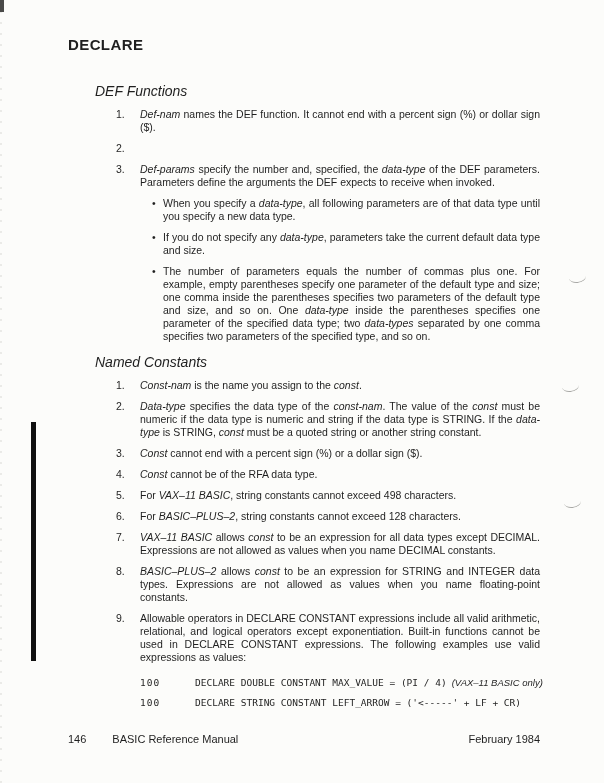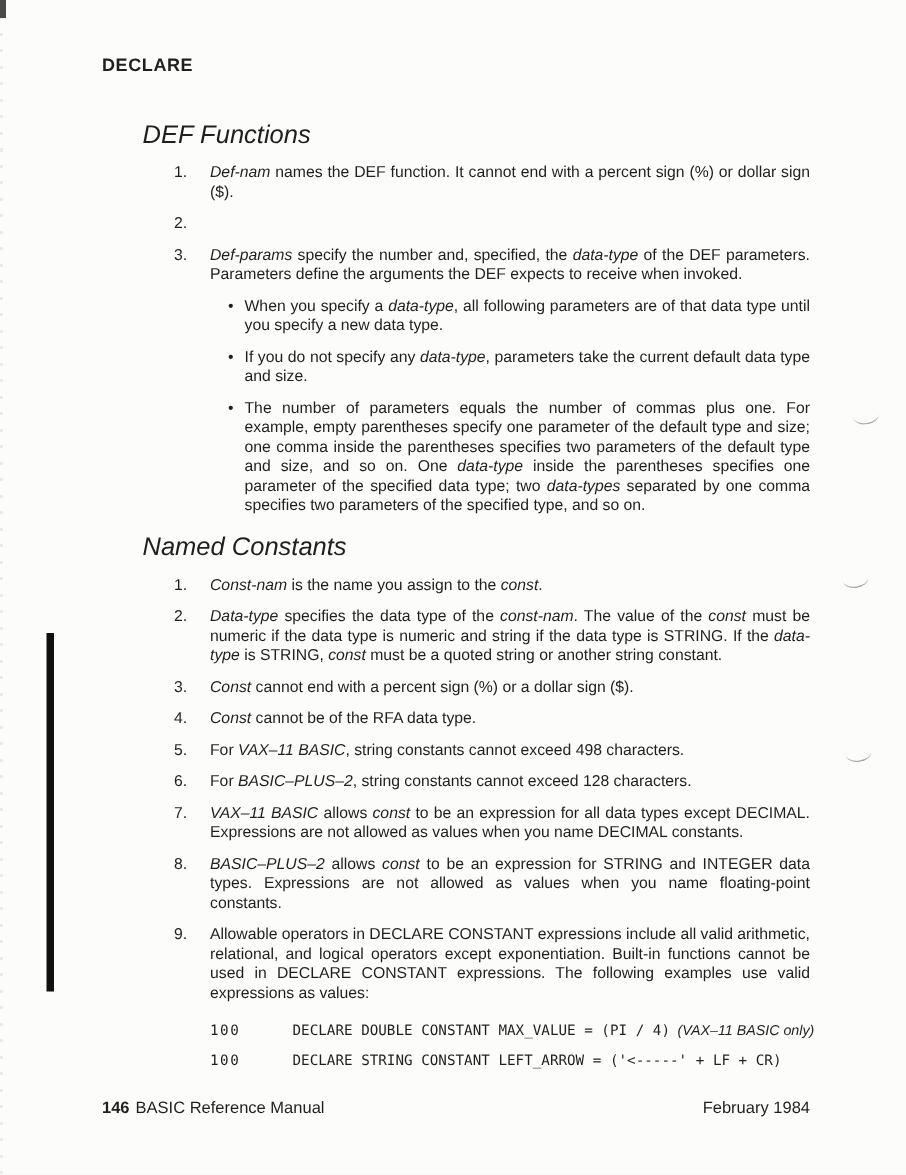--- a/index.html
+++ b/index.html
@@ -34,28 +34,28 @@
     border-bottom: 1.5px solid #8d8d8a;
     border-radius: 0 0 60% 60% / 0 0 100% 100%;
     transform: rotate(-7deg); opacity: 0.75;
   }
   .ma-1 { left: 569px; top: 276px; }
   .ma-2 { left: 562px; top: 385px; }
   .ma-3 { left: 564px; top: 501px; }
 
   h1.page-title {
     margin: 36px 0 0 68px;
-    font-size: 12px; font-weight: bold; letter-spacing: 0.4px;
+    font-size: 15px; font-weight: bold; letter-spacing: 0.4px;
   }
   .body-col {
     margin: 30px 64px 0 95px; 
   }
   .subheading {
     font-style: italic;
-    font-size: 17px;
+    font-size: 14px;
     margin-bottom: 9px;
   }
   .subheading.mt { margin-top: 11px; }
 
   .list-item { display: flex; margin-bottom: 8px; }
   .list-item .num {
     flex: none; width: 24px; margin-left: 21px;
     font-size: 10.5px; line-height: 13px;
   }
   .li-text {
@@ -83,21 +83,21 @@
   .code-row .code-note {
     font-style: italic; font-size: 9.5px; margin-left: 5px;
     white-space: nowrap;
   }
 
   .footer {
     position: absolute; left: 68px; right: 64px; bottom: 38px;
     display: flex; align-items: baseline;
     font-size: 11px;
   }
-  .footer .pgnum { font-weight: bold; margin-right: 4px; }
+  .footer .pgnum { font-weight: normal; margin-right: 26px; }
   .footer .date { margin-left: auto; }
 </style>
 </head>
 <body>
 
 <div class="page">
   <div class="edge-noise"></div>
   <div class="corner-artifact"></div>
   <div class="change-bar"></div>
   <div class="margin-artifact ma-1"></div>

